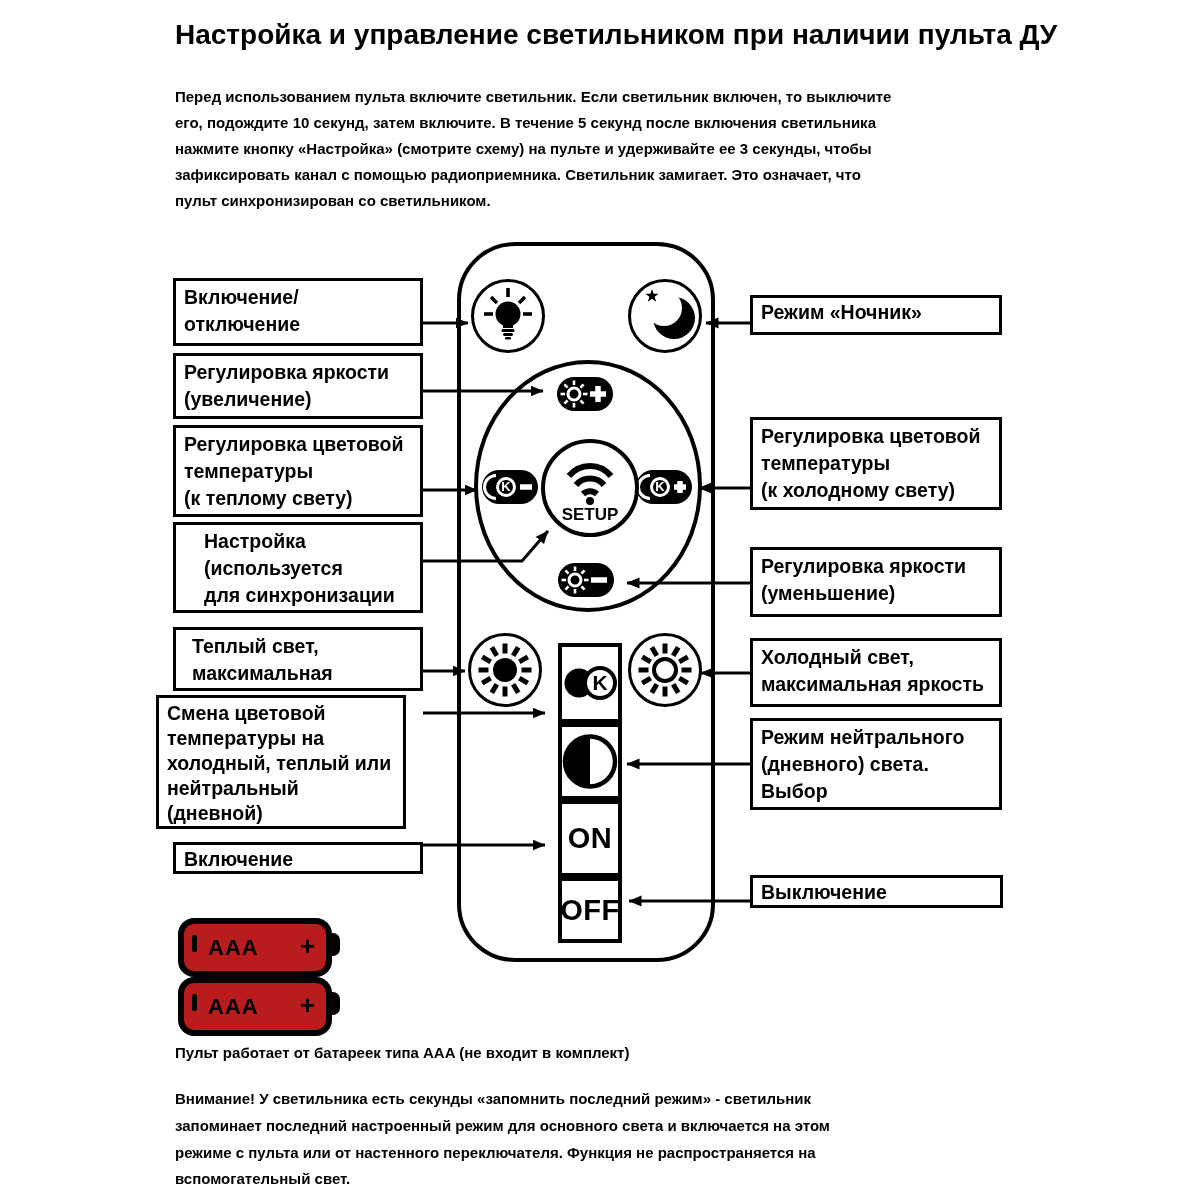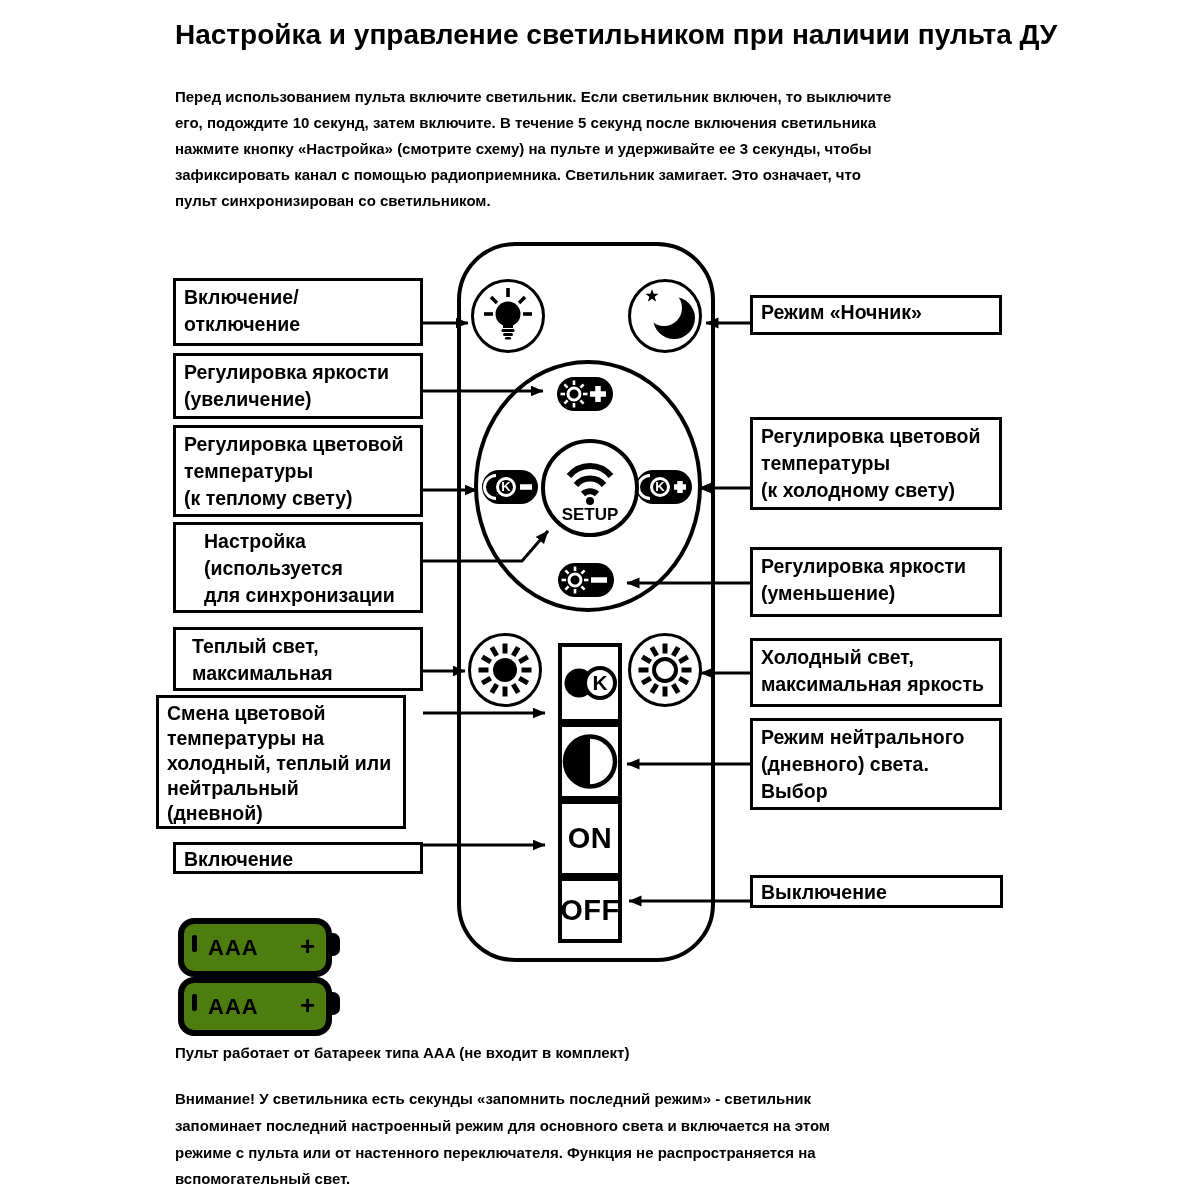--- a/index.html
+++ b/index.html
@@ -35,21 +35,21 @@
     position:absolute;left:541px;top:439px;width:90px;height:90px;border:4px solid #000;
     border-radius:50%;background:#fff;display:flex;align-items:center;box-sizing:content-box;
   }
   .cell{
     position:absolute;left:558px;width:56px;border:4px solid #000;background:#fff;
     display:flex;align-items:center;justify-content:center;box-sizing:content-box;
   }
   .cell-label{font-size:29px;letter-spacing:0.5px;}
   .battery{
     position:absolute;left:178px;width:142px;height:47px;border:6px solid #000;
-    border-radius:16px;background:#4d7c0f;box-sizing:content-box;
+    border-radius:16px;background:#b91c1c;box-sizing:content-box;
   }
   .battery .tick{position:absolute;left:8px;top:11px;width:5px;height:17px;background:#000;border-radius:2px;}
   .battery .terminal{position:absolute;right:-14px;top:9px;width:12px;height:23px;background:#000;border-radius:0 7px 7px 0;}
   .battery .bat-type{position:absolute;left:24px;top:0;line-height:47px;font-size:22px;letter-spacing:1px;}
   .battery .bat-plus{position:absolute;left:116px;top:0;line-height:45px;font-size:26px;}
   svg{display:block;}
   .overlay{position:absolute;left:0;top:0;pointer-events:none;}
 </style>
 </head>
 <body>

